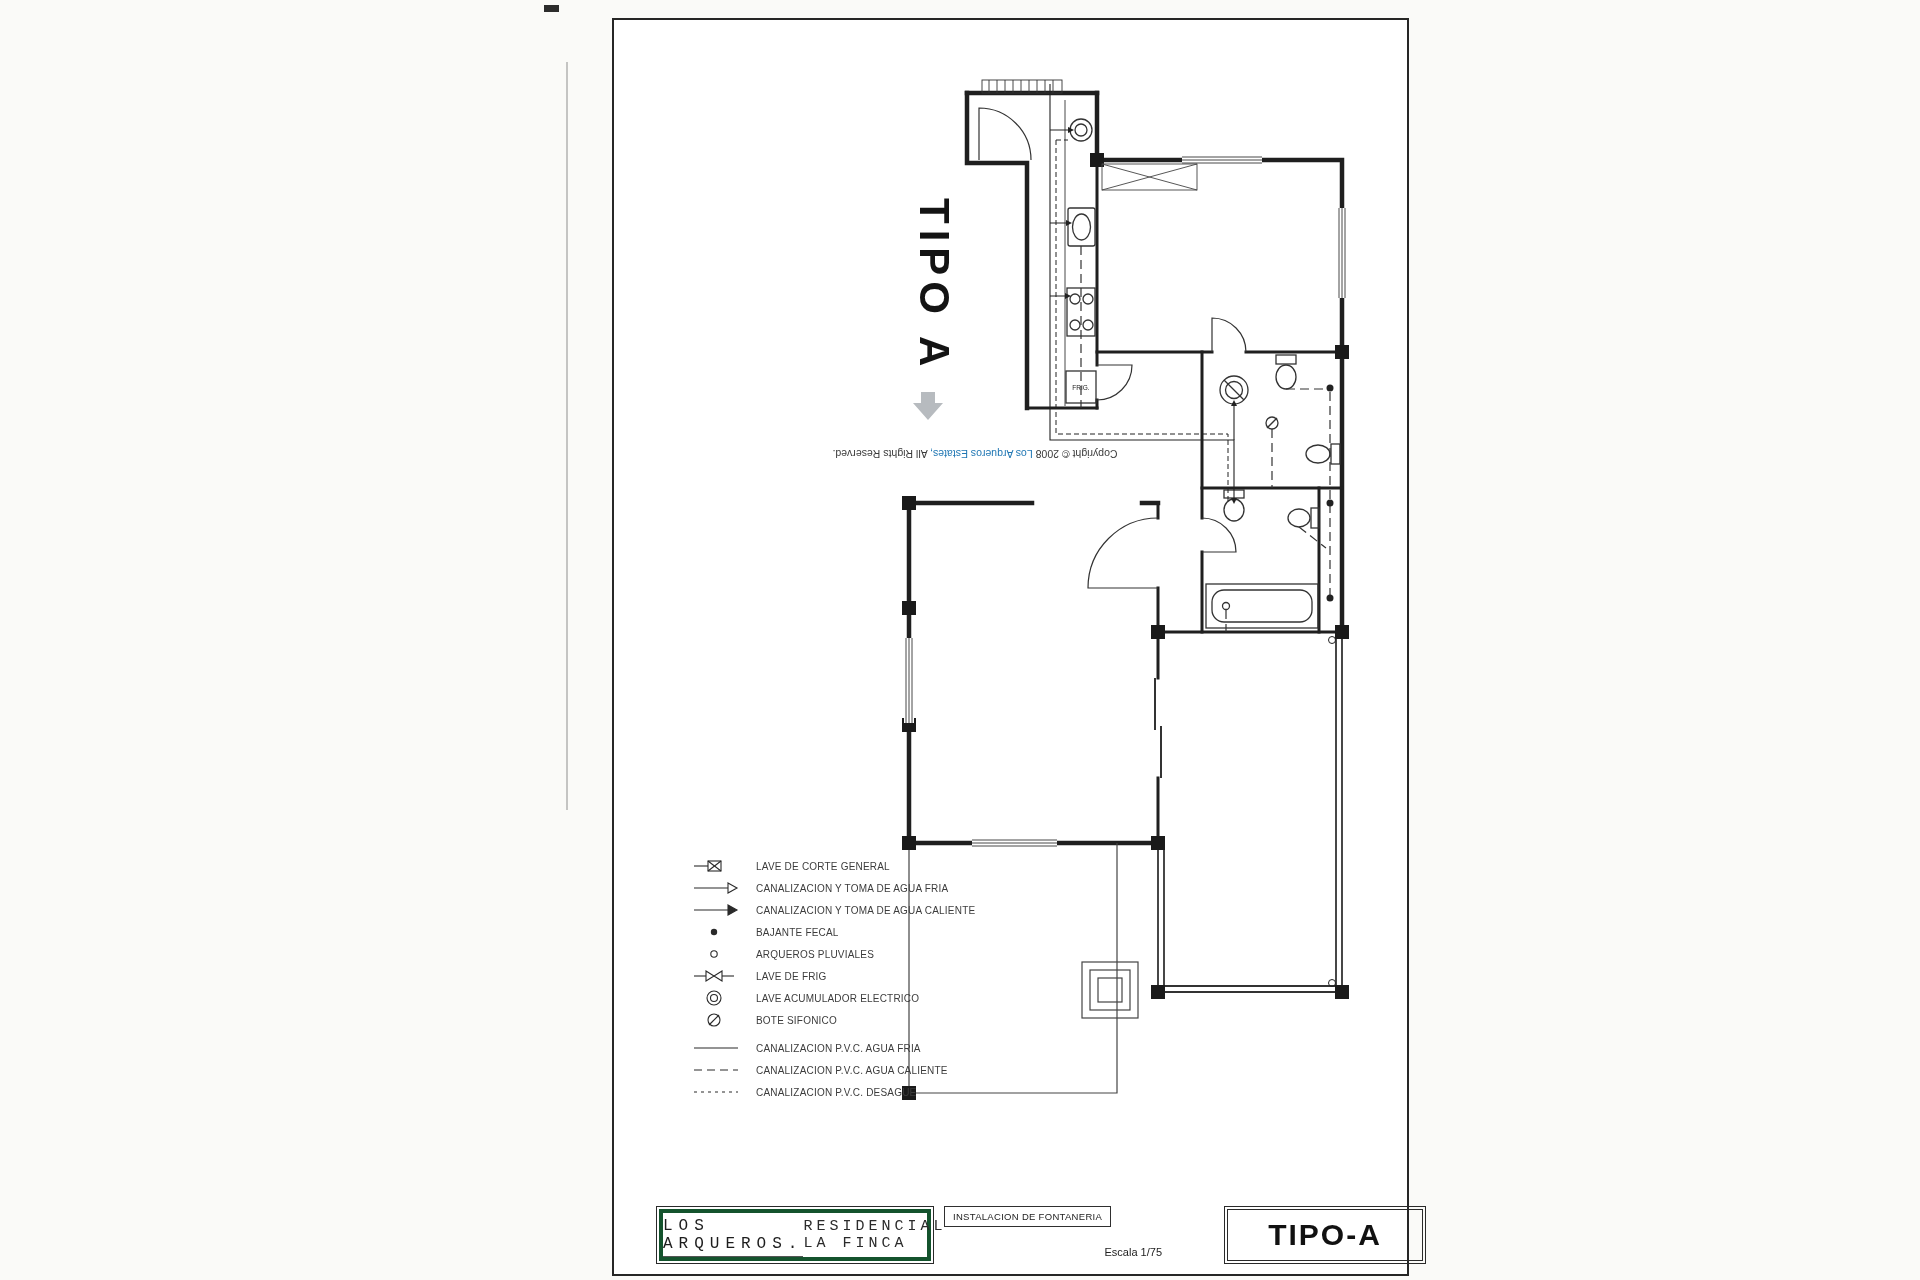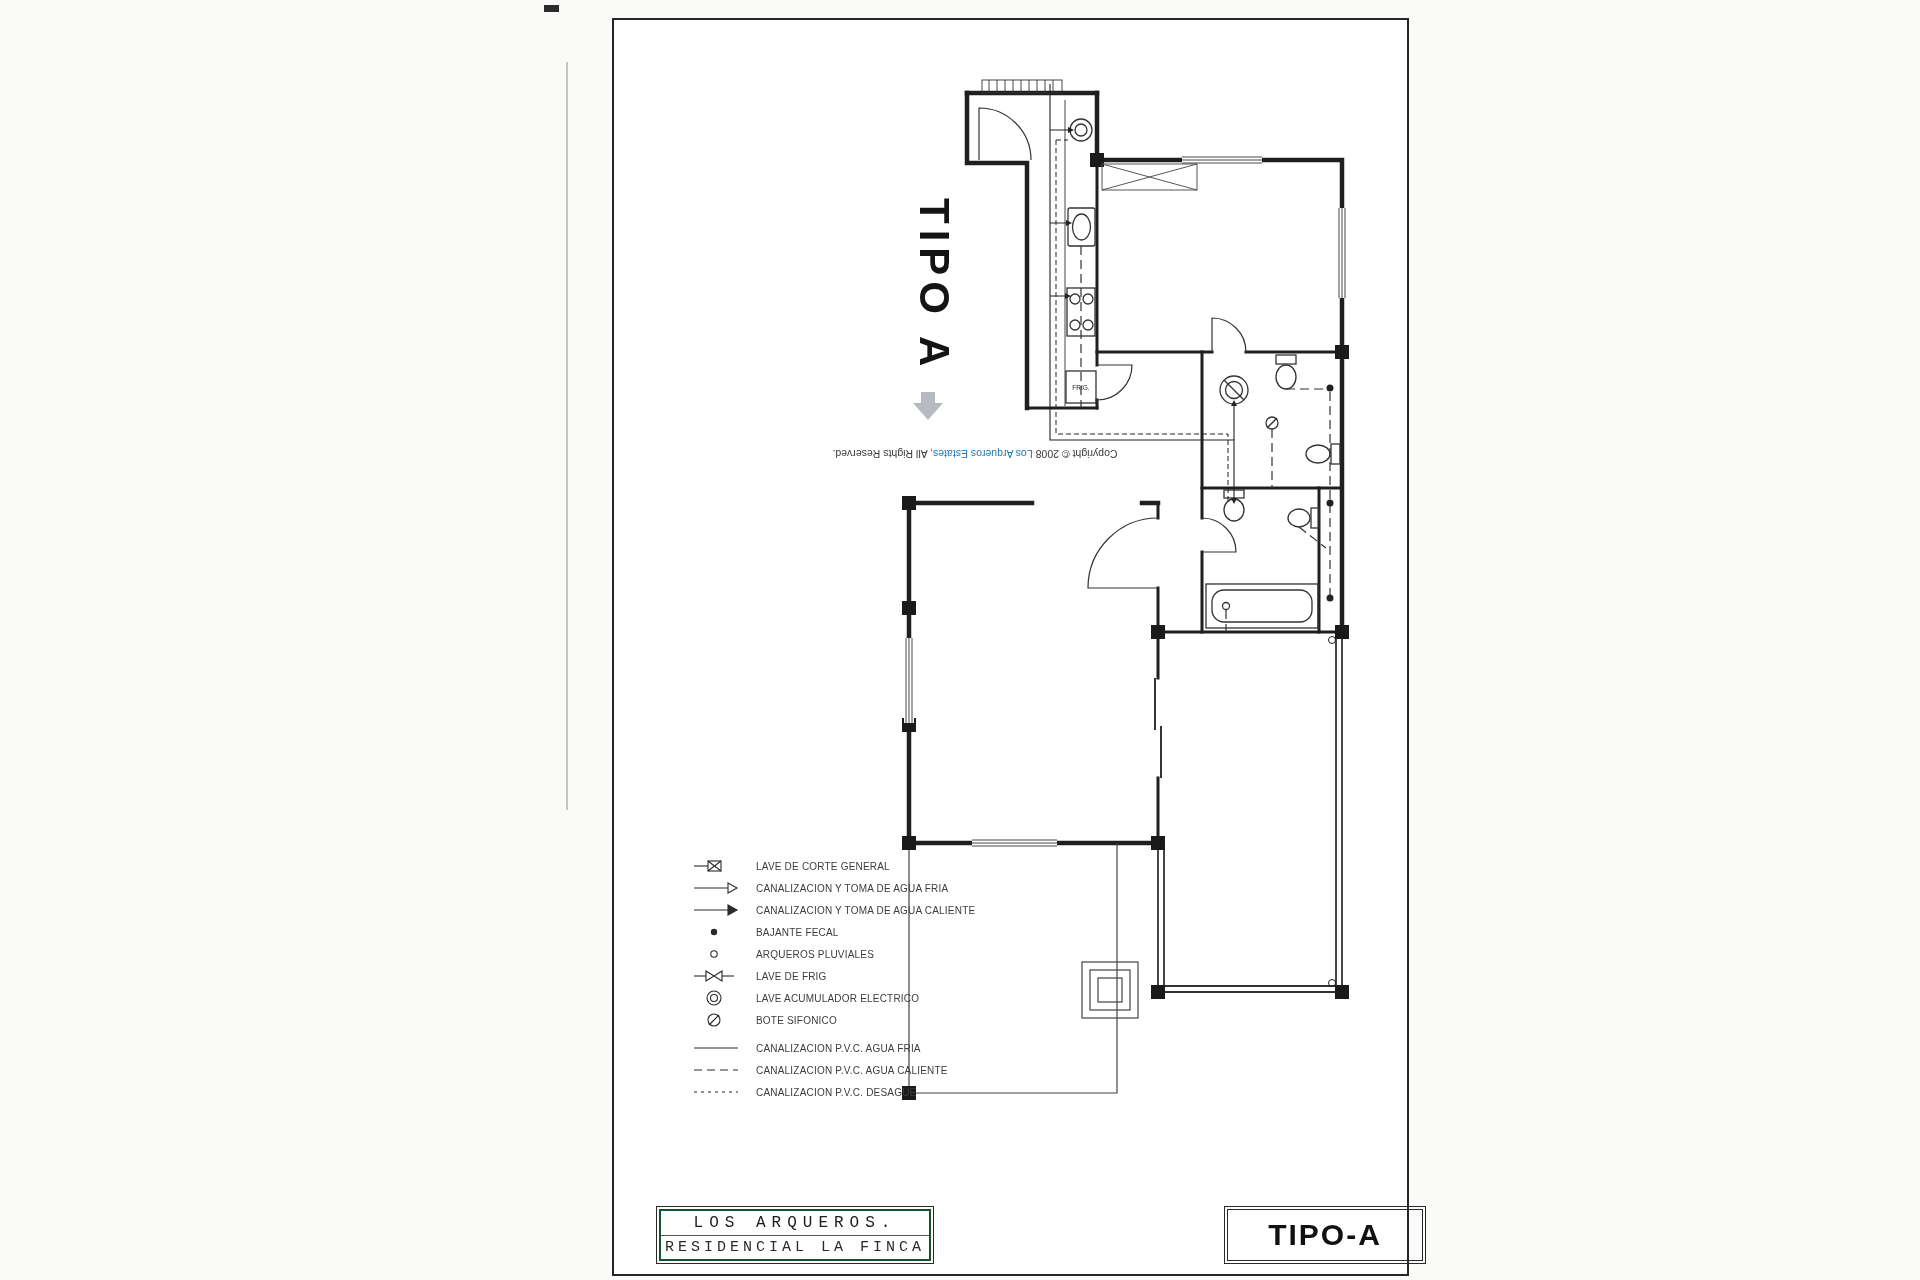--- a/index.html
+++ b/index.html
@@ -45,21 +45,21 @@
   .legend-row { display:flex; align-items:center; gap:16px; height:16px; margin-bottom:6px; }
   .legend-row.gap { margin-top:12px; }
   .legend-label { font-size:10px; letter-spacing:.2px; color:#3c3c3c; white-space:nowrap; }
   .legend svg { flex:0 0 auto; }
 
   
   .tb-left {
     position:absolute; left:42px; top:1186px; width:278px; height:58px;
     border:1.5px solid #2a2a2a; padding:2px;
   }
-  .tb-left-inner { border:2px solid #14532d; height:100%; display:flex; flex-direction:column; }
+  .tb-left-inner { border:4px solid #14532d; height:100%; display:flex; flex-direction:row; }
   .tb-l1 {
     flex:1; display:flex; align-items:center; justify-content:center;
     font-family:"Liberation Mono", monospace; font-size:16px; letter-spacing:6px;
     color:#1d1d1d; border-bottom:1px solid #555;
   }
   .tb-l2 {
     flex:1; display:flex; align-items:center; justify-content:center;
     font-family:"Liberation Mono", monospace; font-size:15px; letter-spacing:4px; color:#2b2b2b;
   }
   .tb-mid { position:absolute; left:330px; top:1186px; width:226px; height:58px; }
@@ -350,19 +350,23 @@
 
     </div>
 
     <div class="tb-left">
       <div class="tb-left-inner">
         <div class="tb-l1">LOS ARQUEROS.</div>
         <div class="tb-l2">RESIDENCIAL LA FINCA</div>
       </div>
     </div>
 
+    <div class="tb-mid">
+      <span class="tb-mid-title">INSTALACION DE FONTANERIA</span>
+      <span class="tb-scale">Escala 1/75</span>
+    </div>
 
     <div class="tb-right">
       <div class="tb-right-inner">TIPO-A</div>
     </div>
 
   </div>
 </div>
 
 </body></html>

